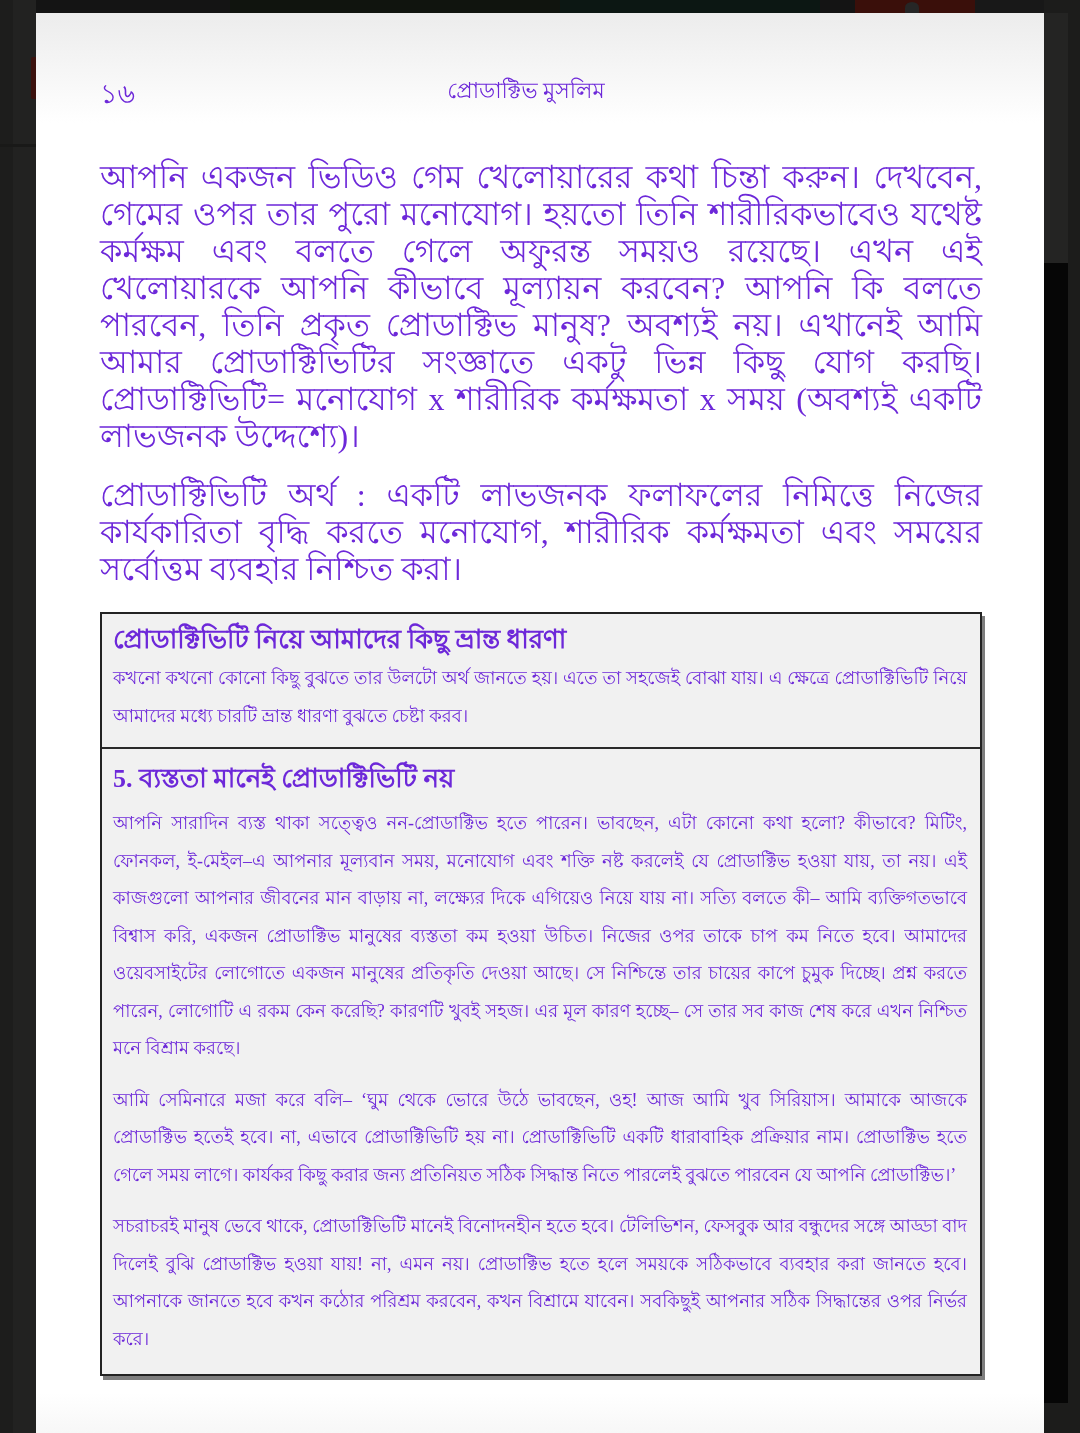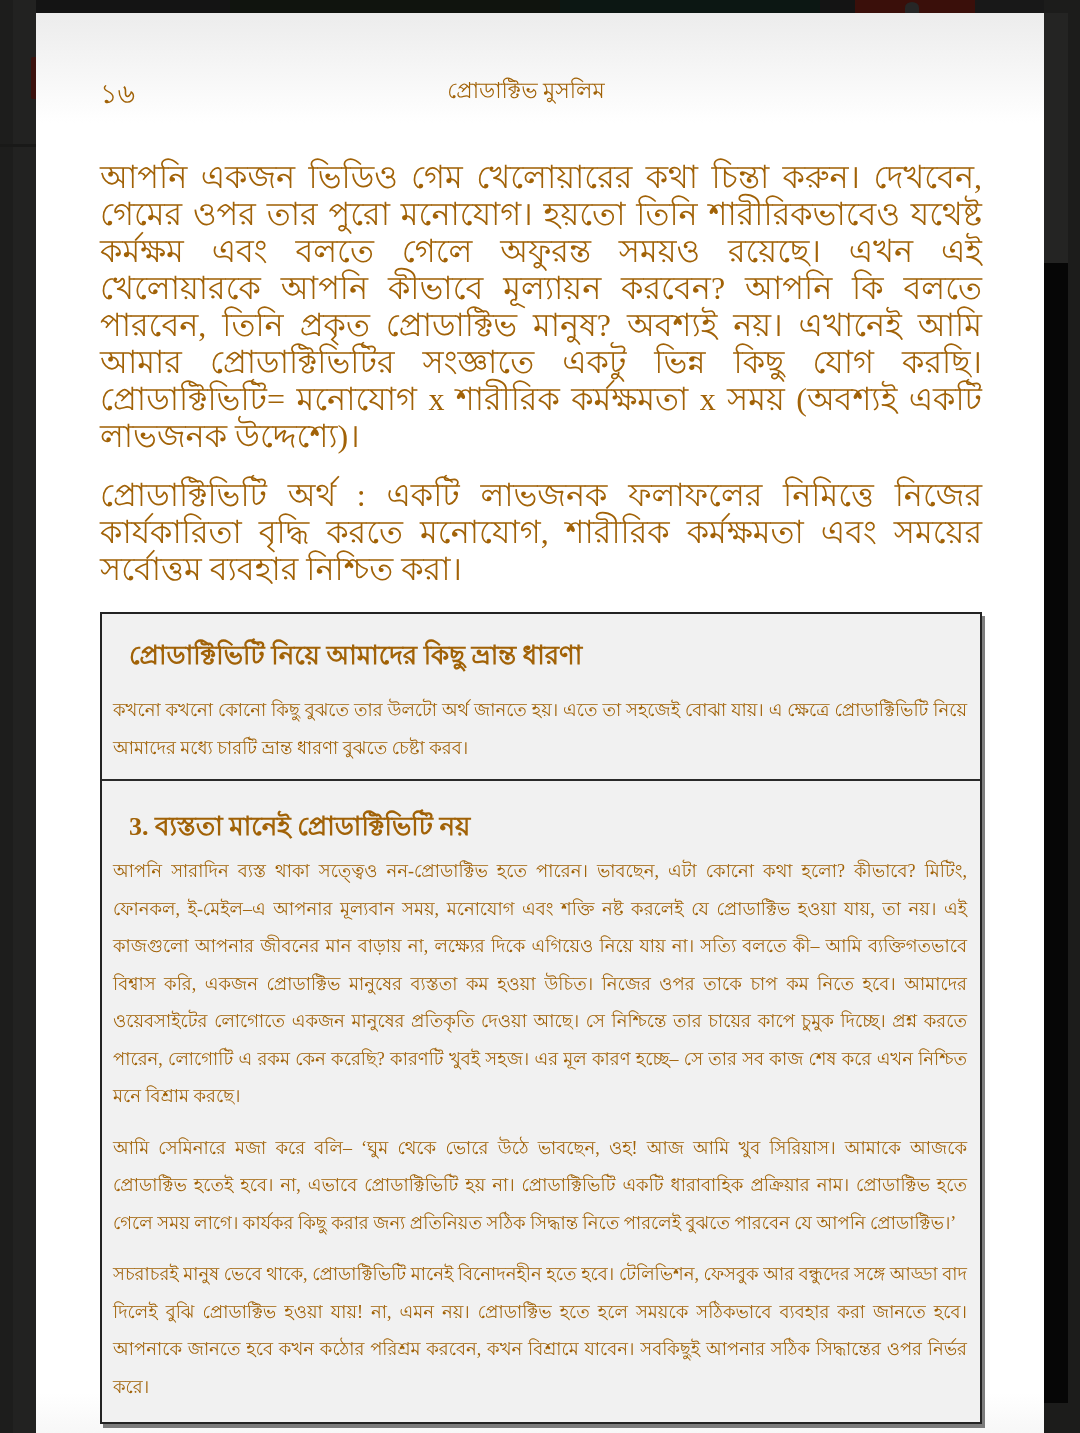--- a/index.html
+++ b/index.html
@@ -20,21 +20,21 @@
   .bg-right-black{left:1044px;top:263px;width:24px;height:1140px;background:#060606;}
   .bg-top-teal{left:560px;top:0;width:260px;height:13px;background:#0c1713;}
   .bg-top-green{left:230px;top:0;width:330px;height:13px;background:#10140e;}
   .bg-top-maroon{left:855px;top:0;width:120px;height:13px;background:#3a0f0a;}
   .bg-top-dot{left:905px;top:2px;width:14px;height:11px;border-radius:50% 50% 0 0;background:#262626;}
   .bg-top-dark1{left:975px;top:0;width:69px;height:13px;background:#181818;}
 
   
   .page{
     position:absolute;left:36px;top:13px;width:1008px;height:1420px;
-    background:#ffffff;color:#a16207;
+    background:#ffffff;color:#6d28d9;
   }
   .page-top-shade{position:absolute;left:0;top:0;width:100%;height:110px;
     background:linear-gradient(#ececec, #ffffff);pointer-events:none;}
   .page-bottom-shade{position:absolute;left:0;bottom:0;width:100%;height:40px;
     background:linear-gradient(#ffffff,#f7f7f7);pointer-events:none;}
 
   .page-inner{position:relative;padding:60px 62px 0 64px;}
 
   .page-header{position:relative;height:46px;margin-bottom:40px;}
   .page-number{position:absolute;left:0;top:0;font-size:27px;}
@@ -47,21 +47,21 @@
   p.body-text:first-of-type{margin-bottom:22px;}
 
   
   .mis-box{
     margin-top:24px;width:100%;box-sizing:border-box;
     background:#f1f1f1;border:2px solid #232323;
     box-shadow:3px 4px 0 rgba(20,20,20,.55);
   }
   .mis-intro{padding:6px 13px 12px 11px;border-bottom:2px solid #2a2a2a;}
   .mis-main{padding:10px 13px 16px 11px;}
-  .mis-heading{font-weight:bold;font-size:26px;line-height:40px;margin:16px;}
+  .mis-heading{font-weight:bold;font-size:26px;line-height:40px;margin:0;}
   .mis-box p{margin:0;font-size:18px;line-height:37.5px;text-align:justify;}
   .mis-section{margin-top:14px;}
   .mis-section:first-child{margin-top:0;}
   .mis-section .mis-heading{margin-bottom:6px;}
 </style>
 </head>
 <body>
 
 <div class="bg-strip bg-top"></div>
 <div class="bg-strip bg-top-green"></div>
@@ -91,21 +91,21 @@
     <p class="body-text">আপনি একজন ভিডিও গেম খেলোয়ারের কথা চিন্তা করুন। দেখবেন, গেমের ওপর তার পুরো মনোযোগ। হয়তো তিনি শারীরিকভাবেও যথেষ্ট কর্মক্ষম এবং বলতে গেলে অফুরন্ত সময়ও রয়েছে। এখন এই খেলোয়ারকে আপনি কীভাবে মূল্যায়ন করবেন? আপনি কি বলতে পারবেন, তিনি প্রকৃত প্রোডাক্টিভ মানুষ? অবশ্যই নয়। এখানেই আমি আমার প্রোডাক্টিভিটির সংজ্ঞাতে একটু ভিন্ন কিছু যোগ করছি। প্রোডাক্টিভিটি= মনোযোগ x শারীরিক কর্মক্ষমতা x সময় (অবশ্যই একটি লাভজনক উদ্দেশ্যে)।</p>
     <p class="body-text">প্রোডাক্টিভিটি অর্থ : একটি লাভজনক ফলাফলের নিমিত্তে নিজের কার্যকারিতা বৃদ্ধি করতে মনোযোগ, শারীরিক কর্মক্ষমতা এবং সময়ের সর্বোত্তম ব্যবহার নিশ্চিত করা।</p>
 
     <div class="mis-box">
       <div class="mis-intro">
         <div class="mis-heading">প্রোডাক্টিভিটি নিয়ে আমাদের কিছু ভ্রান্ত ধারণা</div>
         <p>কখনো কখনো কোনো কিছু বুঝতে তার উলটো অর্থ জানতে হয়। এতে তা সহজেই বোঝা যায়। এ ক্ষেত্রে প্রোডাক্টিভিটি নিয়ে আমাদের মধ্যে চারটি ভ্রান্ত ধারণা বুঝতে চেষ্টা করব।</p>
       </div>
       <div class="mis-main">
         <div class="mis-section">
-          <div class="mis-heading">3. ব্যস্ততা মানেই প্রোডাক্টিভিটি নয়</div>
+          <div class="mis-heading">5. ব্যস্ততা মানেই প্রোডাক্টিভিটি নয়</div>
           <p>আপনি সারাদিন ব্যস্ত থাকা সত্ত্বেও নন-প্রোডাক্টিভ হতে পারেন। ভাবছেন, এটা কোনো কথা হলো? কীভাবে? মিটিং, ফোনকল, ই-মেইল–এ আপনার মূল্যবান সময়, মনোযোগ এবং শক্তি নষ্ট করলেই যে প্রোডাক্টিভ হওয়া যায়, তা নয়। এই কাজগুলো আপনার জীবনের মান বাড়ায় না, লক্ষ্যের দিকে এগিয়েও নিয়ে যায় না। সত্যি বলতে কী– আমি ব্যক্তিগতভাবে বিশ্বাস করি, একজন প্রোডাক্টিভ মানুষের ব্যস্ততা কম হওয়া উচিত। নিজের ওপর তাকে চাপ কম নিতে হবে। আমাদের ওয়েবসাইটের লোগোতে একজন মানুষের প্রতিকৃতি দেওয়া আছে। সে নিশ্চিন্তে তার চায়ের কাপে চুমুক দিচ্ছে। প্রশ্ন করতে পারেন, লোগোটি এ রকম কেন করেছি? কারণটি খুবই সহজ। এর মূল কারণ হচ্ছে– সে তার সব কাজ শেষ করে এখন নিশ্চিত মনে বিশ্রাম করছে।</p>
         </div>
         <div class="mis-section">
           <p>আমি সেমিনারে মজা করে বলি– ‘ঘুম থেকে ভোরে উঠে ভাবছেন, ওহ! আজ আমি খুব সিরিয়াস। আমাকে আজকে প্রোডাক্টিভ হতেই হবে। না, এভাবে প্রোডাক্টিভিটি হয় না। প্রোডাক্টিভিটি একটি ধারাবাহিক প্রক্রিয়ার নাম। প্রোডাক্টিভ হতে গেলে সময় লাগে। কার্যকর কিছু করার জন্য প্রতিনিয়ত সঠিক সিদ্ধান্ত নিতে পারলেই বুঝতে পারবেন যে আপনি প্রোডাক্টিভ।’</p>
         </div>
         <div class="mis-section">
           <p>সচরাচরই মানুষ ভেবে থাকে, প্রোডাক্টিভিটি মানেই বিনোদনহীন হতে হবে। টেলিভিশন, ফেসবুক আর বন্ধুদের সঙ্গে আড্ডা বাদ দিলেই বুঝি প্রোডাক্টিভ হওয়া যায়! না, এমন নয়। প্রোডাক্টিভ হতে হলে সময়কে সঠিকভাবে ব্যবহার করা জানতে হবে। আপনাকে জানতে হবে কখন কঠোর পরিশ্রম করবেন, কখন বিশ্রামে যাবেন। সবকিছুই আপনার সঠিক সিদ্ধান্তের ওপর নির্ভর করে।</p>
         </div>
       </div>
     </div>

